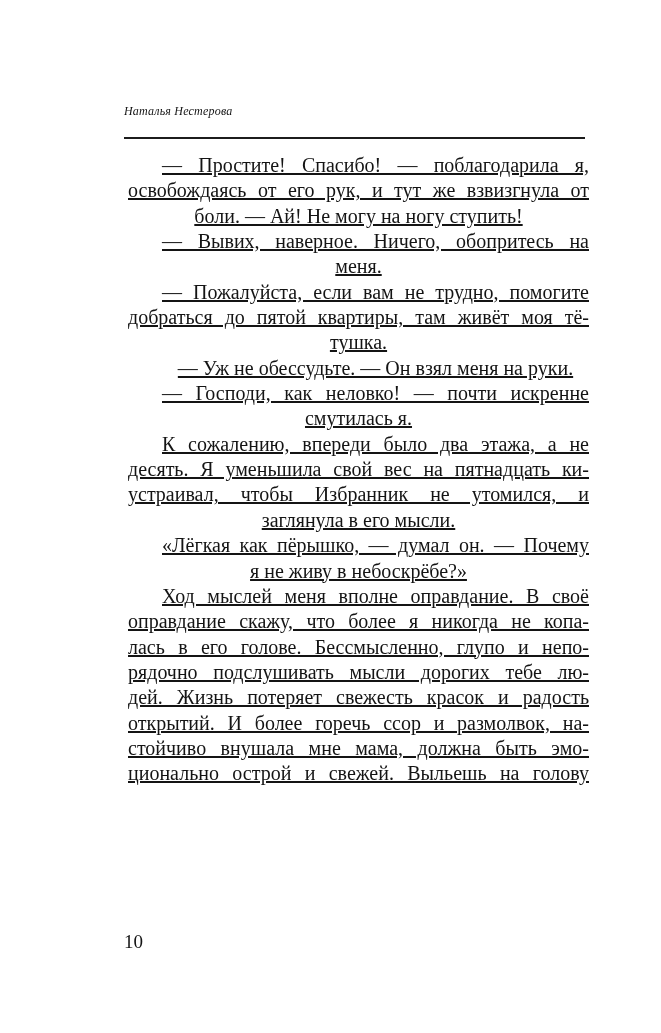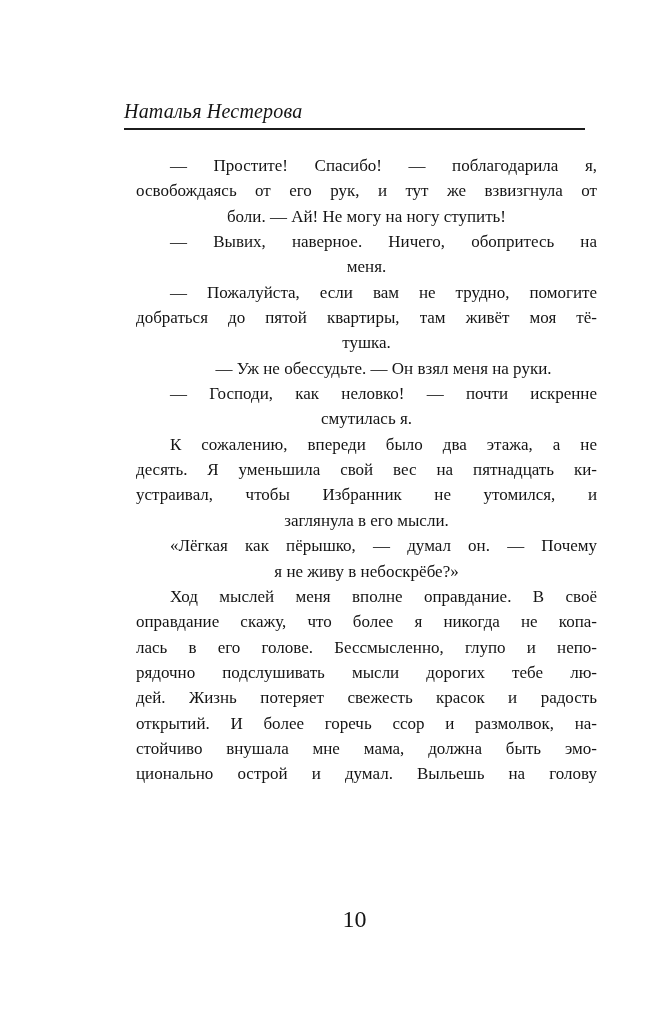--- a/index.html
+++ b/index.html
@@ -22,55 +22,56 @@
     top: 0;
     width: 461px;
     height: 100%;
   }
   .running-header {
     position: absolute;
     top: 100px;
     left: 0;
     width: 100%;
     border-bottom: 2px solid #1c1c1c;
-    padding-bottom: 6px;
+    padding-bottom: 15px;
     font-style: italic;
-    font-size: 20px;
+    font-size: 12px;
     line-height: 22px;
     letter-spacing: 0.2px;
   }
   .body-text {
     position: absolute;
     top: 153px;
-    left: 12px;
+    left: 4px;
     width: 100%;
-    font-size: 17px;
+    font-size: 20px;
     line-height: 25.35px;
+    text-decoration: underline;
   }
   .paragraph {
     margin: 0;
   }
   .line {
     text-align: center;
     white-space: normal;
   }
   .line.justified {
     text-align: justify;
     text-align-last: justify;
   }
   .line.indent {
     text-indent: 34px;
   }
   .page-number {
     position: absolute;
-    top: 908px;
+    top: 931px;
     left: 0;
     width: 100%;
-    text-align: center;
-    font-size: 24px;
+    text-align: left;
+    font-size: 19px;
     line-height: 22px;
   }
 </style>
 </head>
 <body>
 
 <div class="page">
   <div class="content">
     <div class="running-header">
       <span>Наталья Нестерова</span>
@@ -108,18 +109,18 @@
           <div class="line">я не живу в небоскрёбе?»</div>
         </div>
         <div class="paragraph">
           <div class="line indent justified">Ход мыслей меня вполне оправдание. В своё</div>
           <div class="line justified">оправдание скажу, что более я никогда не копа-</div>
           <div class="line justified">лась в его голове. Бессмысленно, глупо и непо-</div>
           <div class="line justified">рядочно подслушивать мысли дорогих тебе лю-</div>
           <div class="line justified">дей. Жизнь потеряет свежесть красок и радость</div>
           <div class="line justified">открытий. И более горечь ссор и размолвок, на-</div>
           <div class="line justified">стойчиво внушала мне мама, должна быть эмо-</div>
-          <div class="line justified">ционально острой и думал. Выльешь на голову</div>
+          <div class="line justified">ционально острой и свежей. Выльешь на голову</div>
         </div>
       </div>
     <div class="page-number">10</div>
   </div>
 </div>
 
 </body></html>

